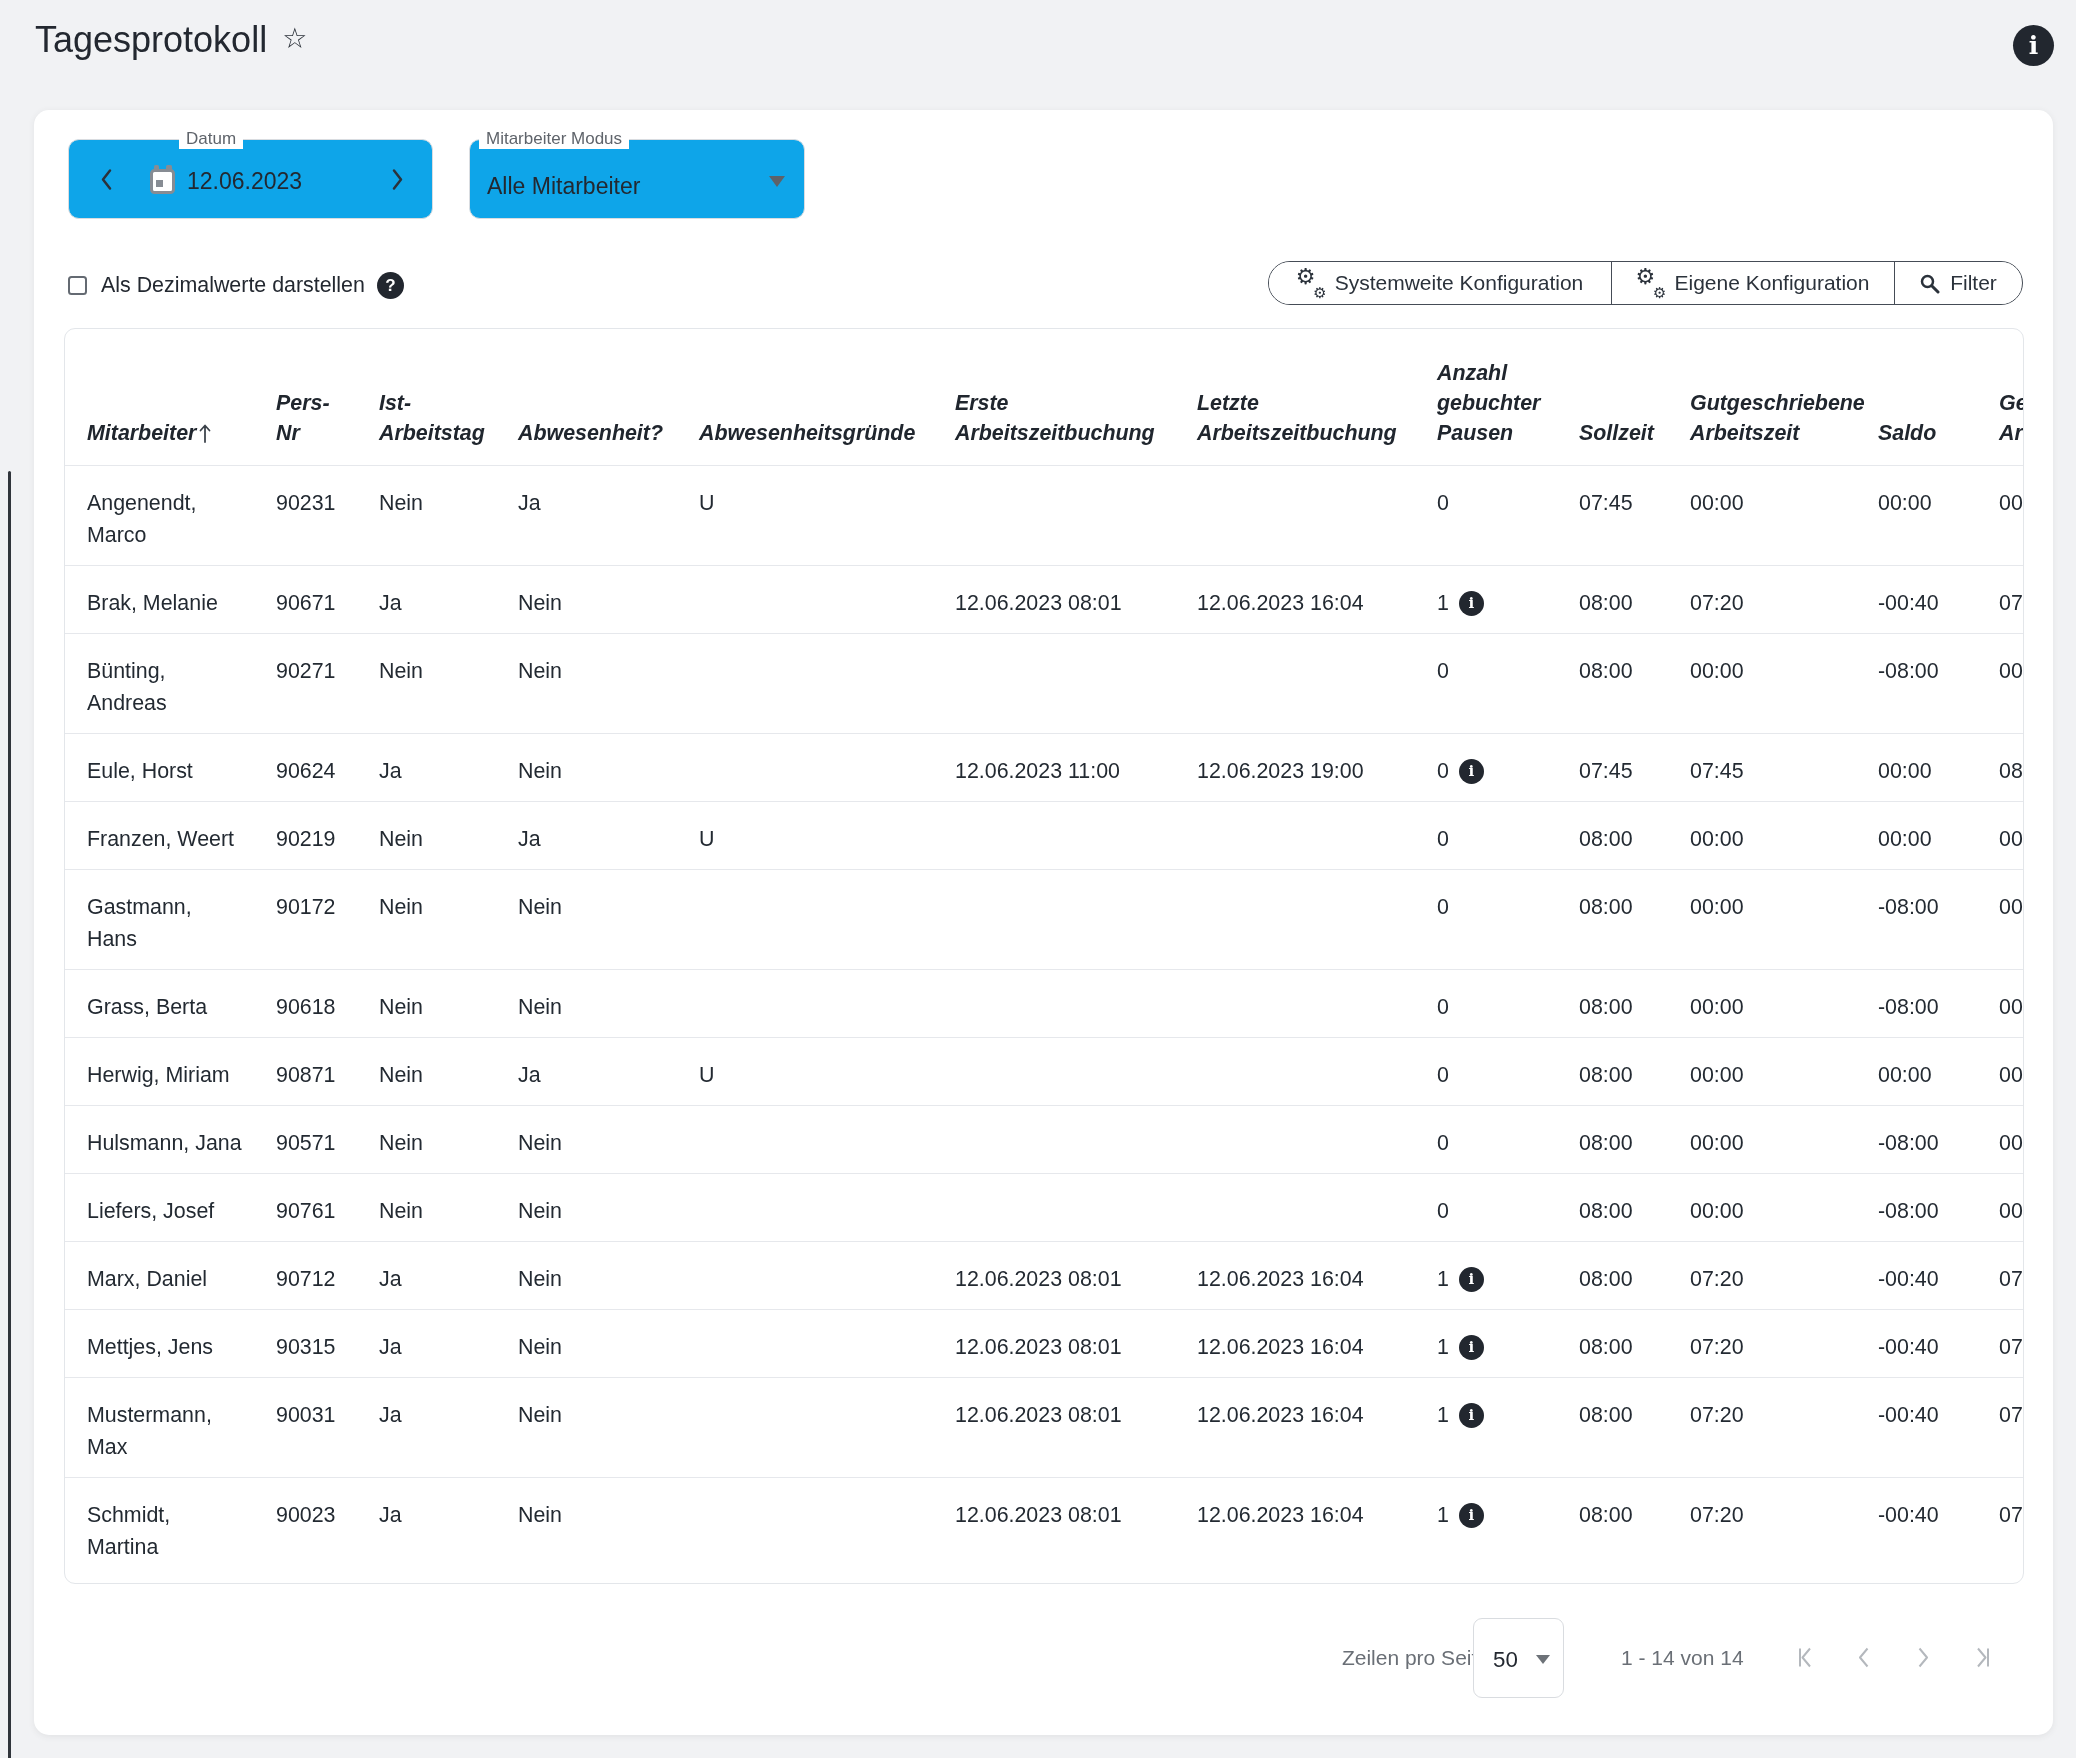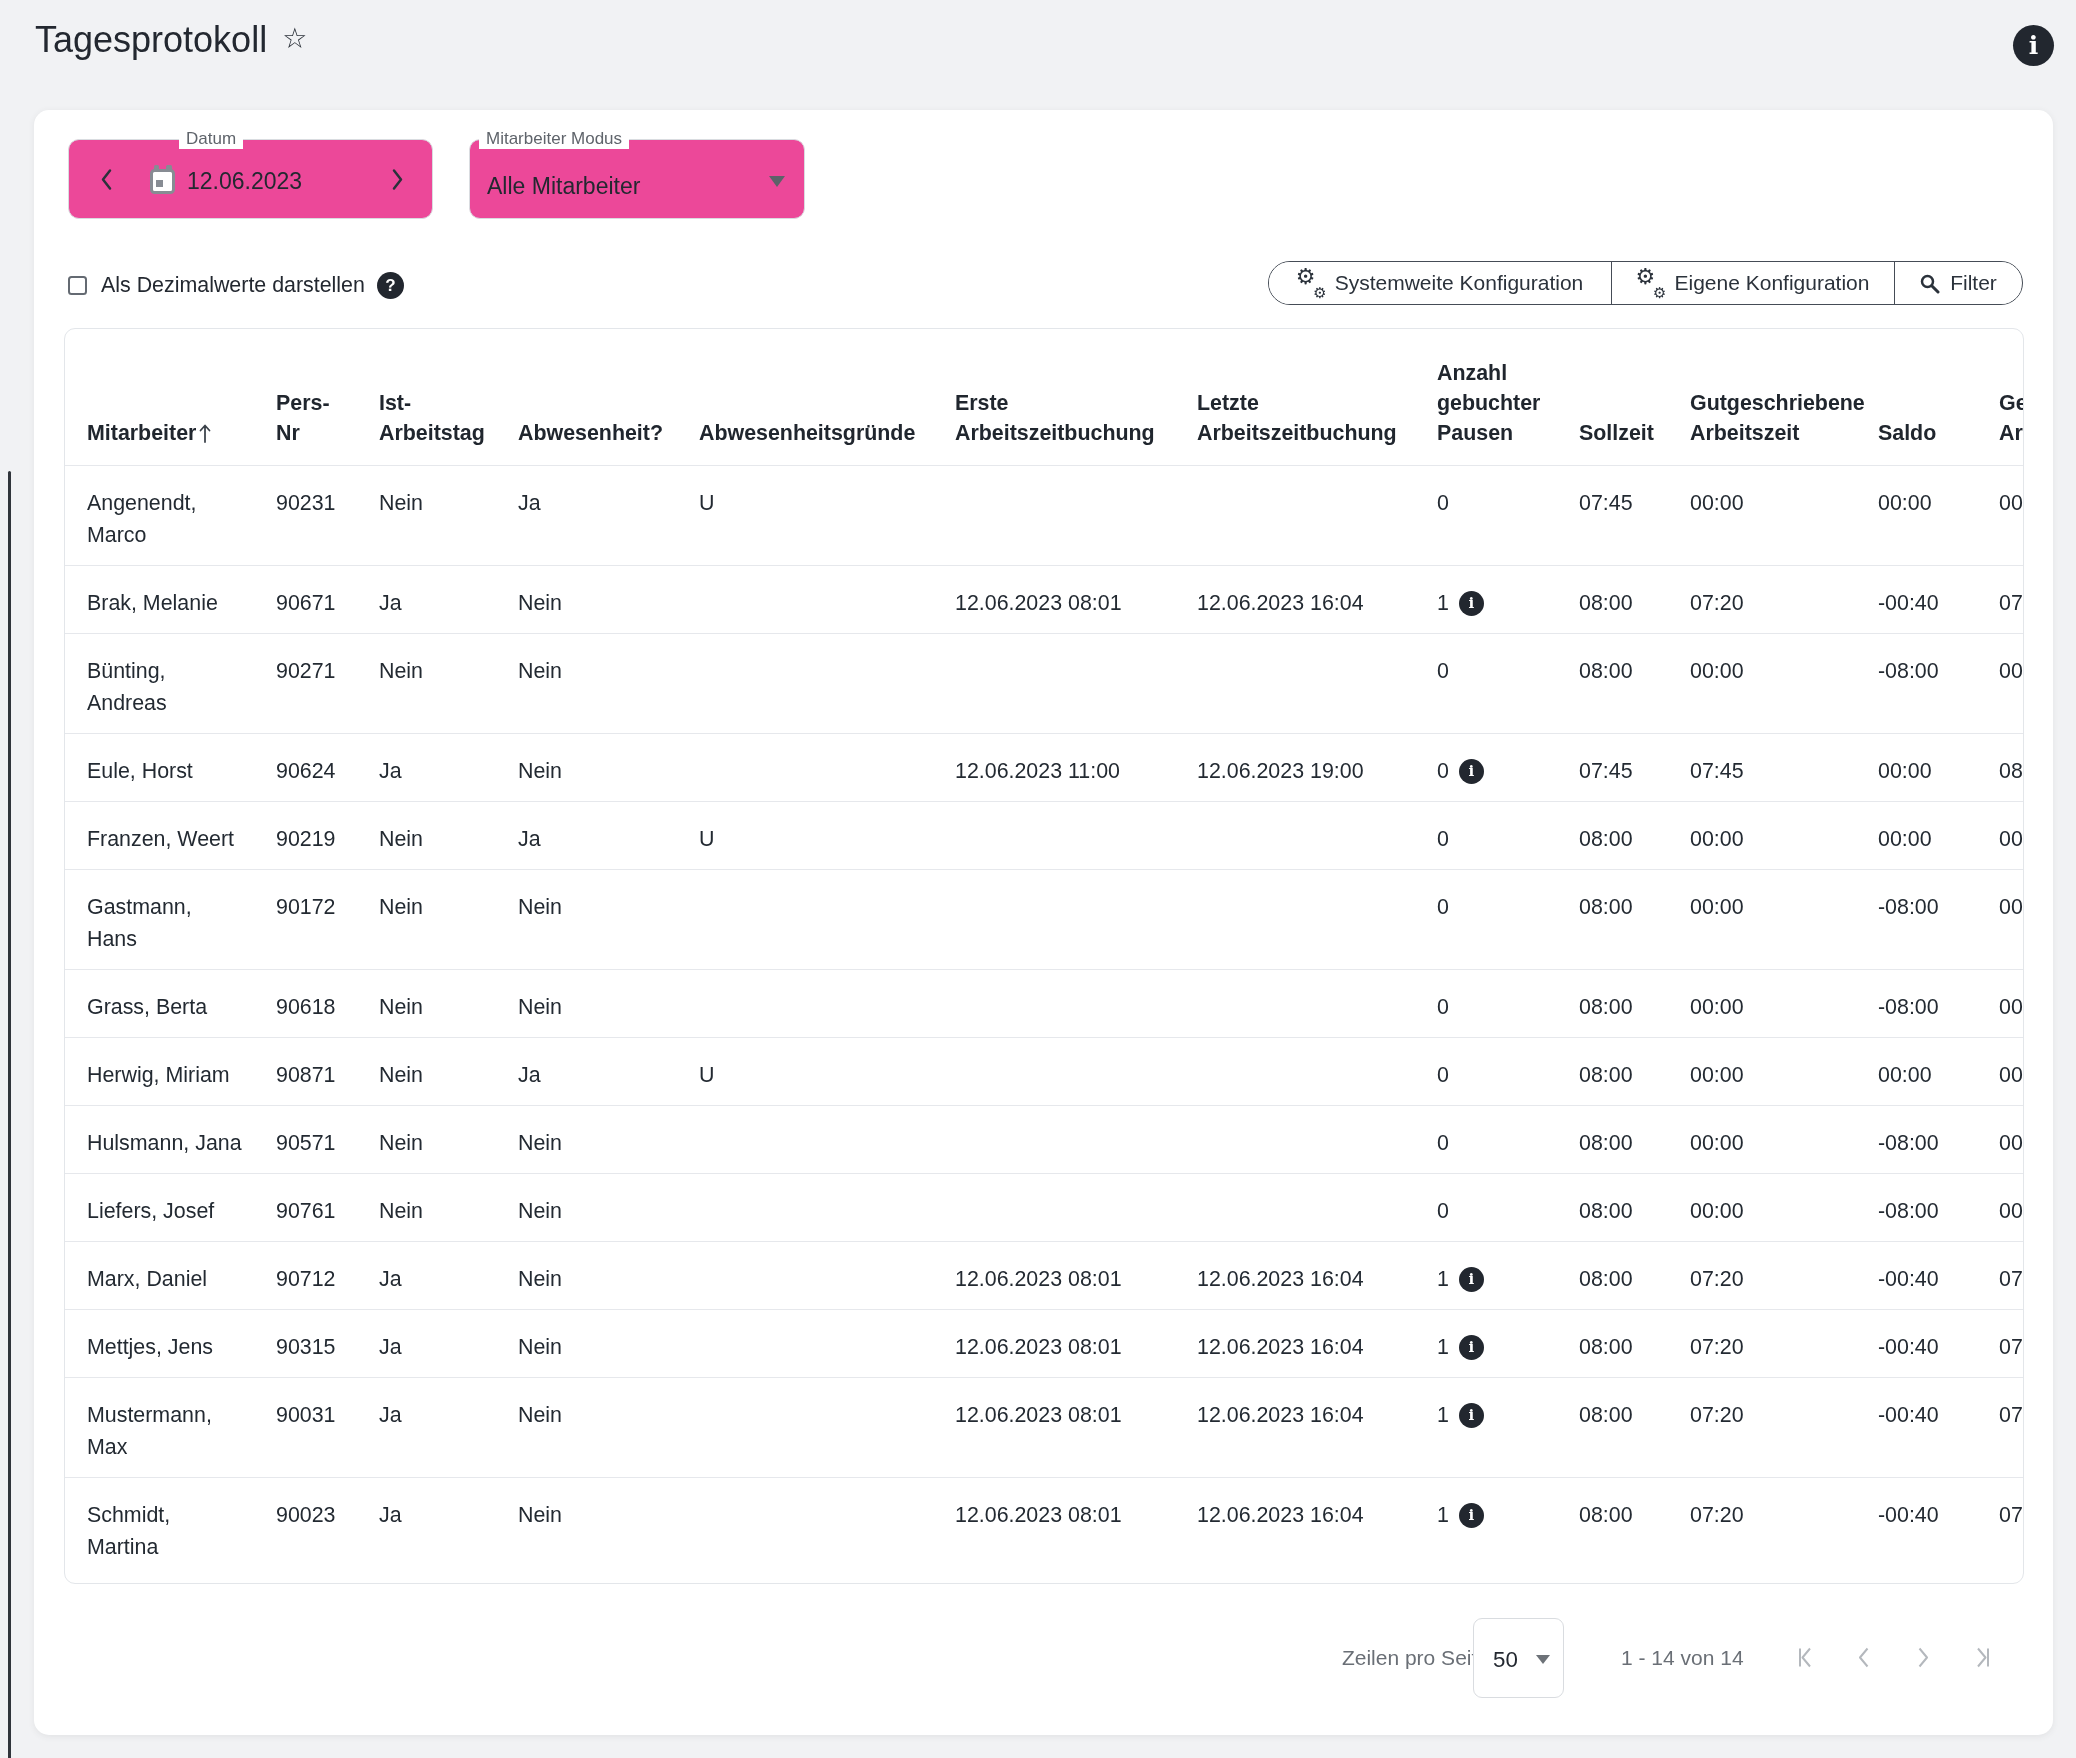--- a/index.html
+++ b/index.html
@@ -34,21 +34,21 @@
     background:#30353b; border-radius:1.5px 1.5px 0 0;
   }
   
   .card {
     position:absolute; left:34px; top:110px; width:2019px; height:1625px;
     background:#fff; border-radius:15px;
     box-shadow:0 1.5px 6px rgba(60,64,67,.08);
   }
   
   .fieldset {
-    position:absolute; border:1.5px solid #d9dce0; border-radius:11px; background:#ec4899;
+    position:absolute; border:1.5px solid #d9dce0; border-radius:11px; background:#0ea5e9;
   }
   .fieldset .flabel {
     position:absolute; top:-11px; font-size:17px; color:#5f646b;
     background:#fff; padding:0 7px; line-height:20px; white-space:nowrap;
   }
   .fs-date { left:34px; top:29px; width:365px; height:80px; }
   .fs-date .flabel { left:110px; }
   .fs-mode { left:435px; top:29px; width:336px; height:80px; cursor:pointer; }
   .fs-mode .flabel { left:9px; }
   .chev-btn { position:absolute; top:28px; width:13px; height:23px; cursor:pointer; }
@@ -101,21 +101,21 @@
     position:absolute; left:30px; top:218px; width:1960px; height:1256px;
     border:1.5px solid #e3e6ea; border-radius:11px; background:#fff; overflow:hidden;
   }
   .grid {
     display:grid;
     grid-template-columns:211px 103px 139px 181px 256px 242px 240px 142px 111px 188px 80px 67px;
   }
   .thead { height:137px; align-items:end; border-bottom:1.5px solid #e6e8ec; }
   .thead .hcell {
     font-weight:700; font-size:21.4px; line-height:30px; color:#20262e;
-    padding-bottom:17px; white-space:pre-line; cursor:pointer;
+    padding-bottom:17px; white-space:pre-line; cursor:pointer;font-style:italic;
   }
   .hcell.c1 { padding-left:22px; display:flex; align-items:flex-end; gap:2px; }
   .sort-arrow { width:14px; height:21px; margin-bottom:4px; flex:0 0 auto; }
   .cell.right, .hcell.right { }
   .hcell.c12, .cell.c12 { padding-left:41px; }
   .trow { border-bottom:1.5px solid #e6e8ec; height:68px; }
   .trow.tall { height:100px; }
   .trow:last-child { border-bottom:none; }
   .cell {
     font-size:21.4px; line-height:32px; color:#232a32;

